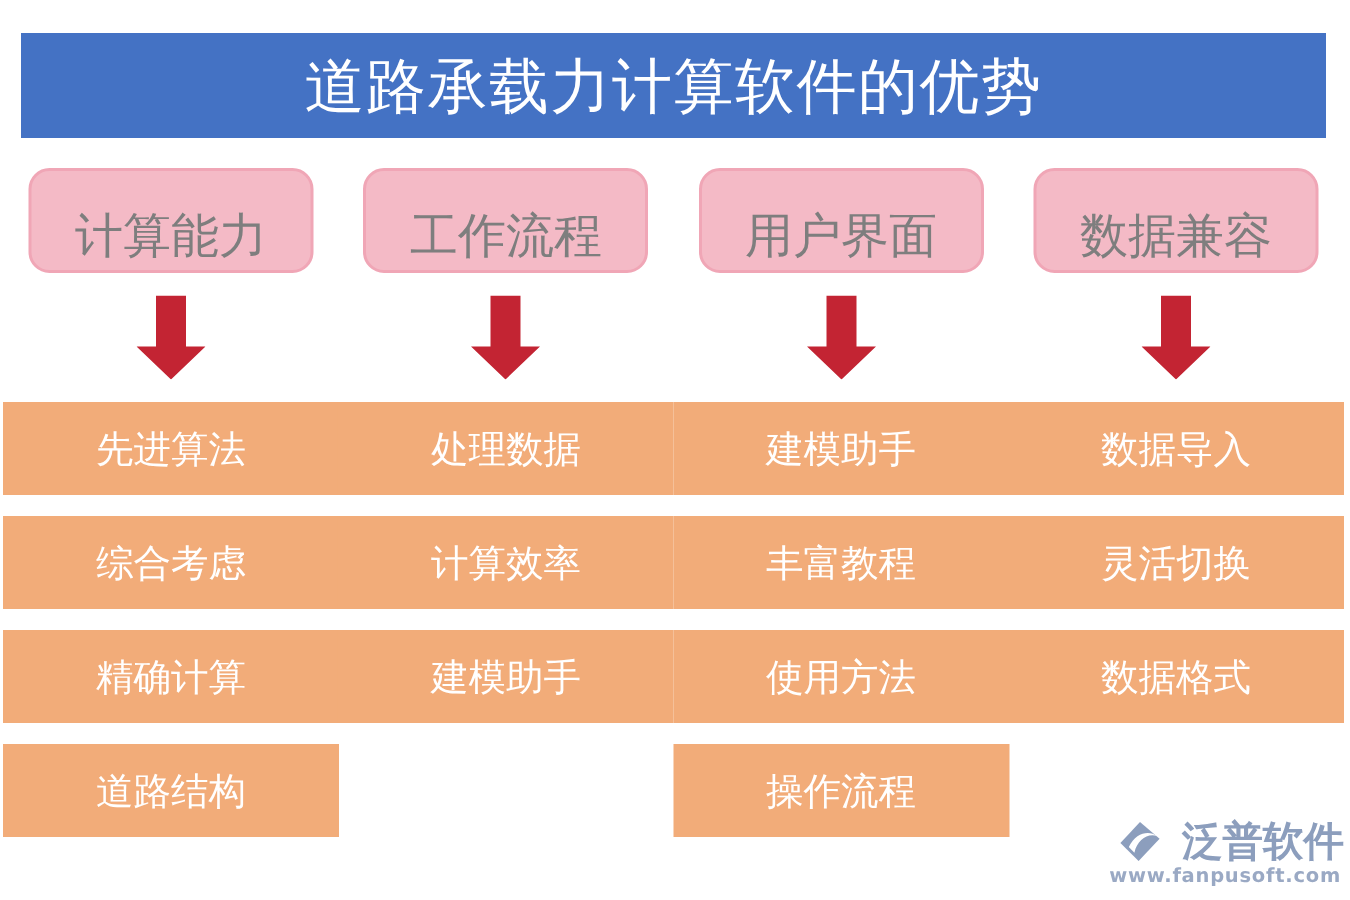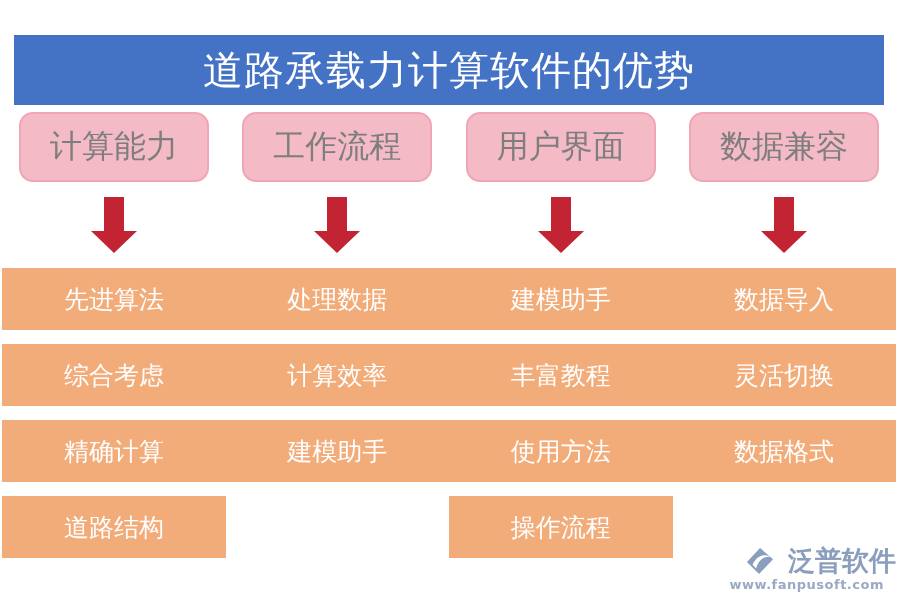--- a/index.html
+++ b/index.html
@@ -25,41 +25,40 @@
   .title-bar{
     position:absolute;
     left:14px; top:22px;
     width:870px; height:70px;
     background:var(--title-bg);
     display:flex; align-items:center; justify-content:center;
     color:var(--title-fg);
     font-size:40px;
     letter-spacing:1px;
     white-space:nowrap;
-    margin-top:13px;
   }
   .columns{
     position:absolute;
     left:14px; top:112px;
     width:870px;
     display:grid;
     grid-template-columns:200px 200px 200px 200px;
     justify-content:space-between;
   }
   .column{
     display:flex;
     flex-direction:column;
     align-items:center;
   }
   .header-box{
     width:190px; height:70px;
     background:var(--header-bg);
     border:2px solid var(--header-border);
     border-radius:14px;
-    display:flex; align-items:center; justify-content:center;
+    display:flex; align-items:flex-end; justify-content:center;
     color:var(--header-fg);
     font-size:32px;
     white-space:nowrap;
   }
   .arrow-wrap{
     height:86px;
     display:flex; align-items:center; justify-content:center;
   }
   .arrow-wrap svg{display:block;}
   .arrow-shape{fill:var(--arrow);}
@@ -90,21 +89,21 @@
     white-space:nowrap;
     margin-left:12px;
   }
   .wm-url{
     color:var(--wm-url);
     font-size:13px;
     font-weight:bold;
     font-family:"DejaVu Sans","Liberation Sans",sans-serif;
     letter-spacing:0.5px;
     margin-top:-2px;
-    margin-right:12px;
+    margin-right:2px;
   }
   .wm-icon svg{display:block;}
 </style>
 </head>
 <body>
 
 <div class="title-bar">
   <span>道路承载力计算软件的优势</span>
 </div>
 

